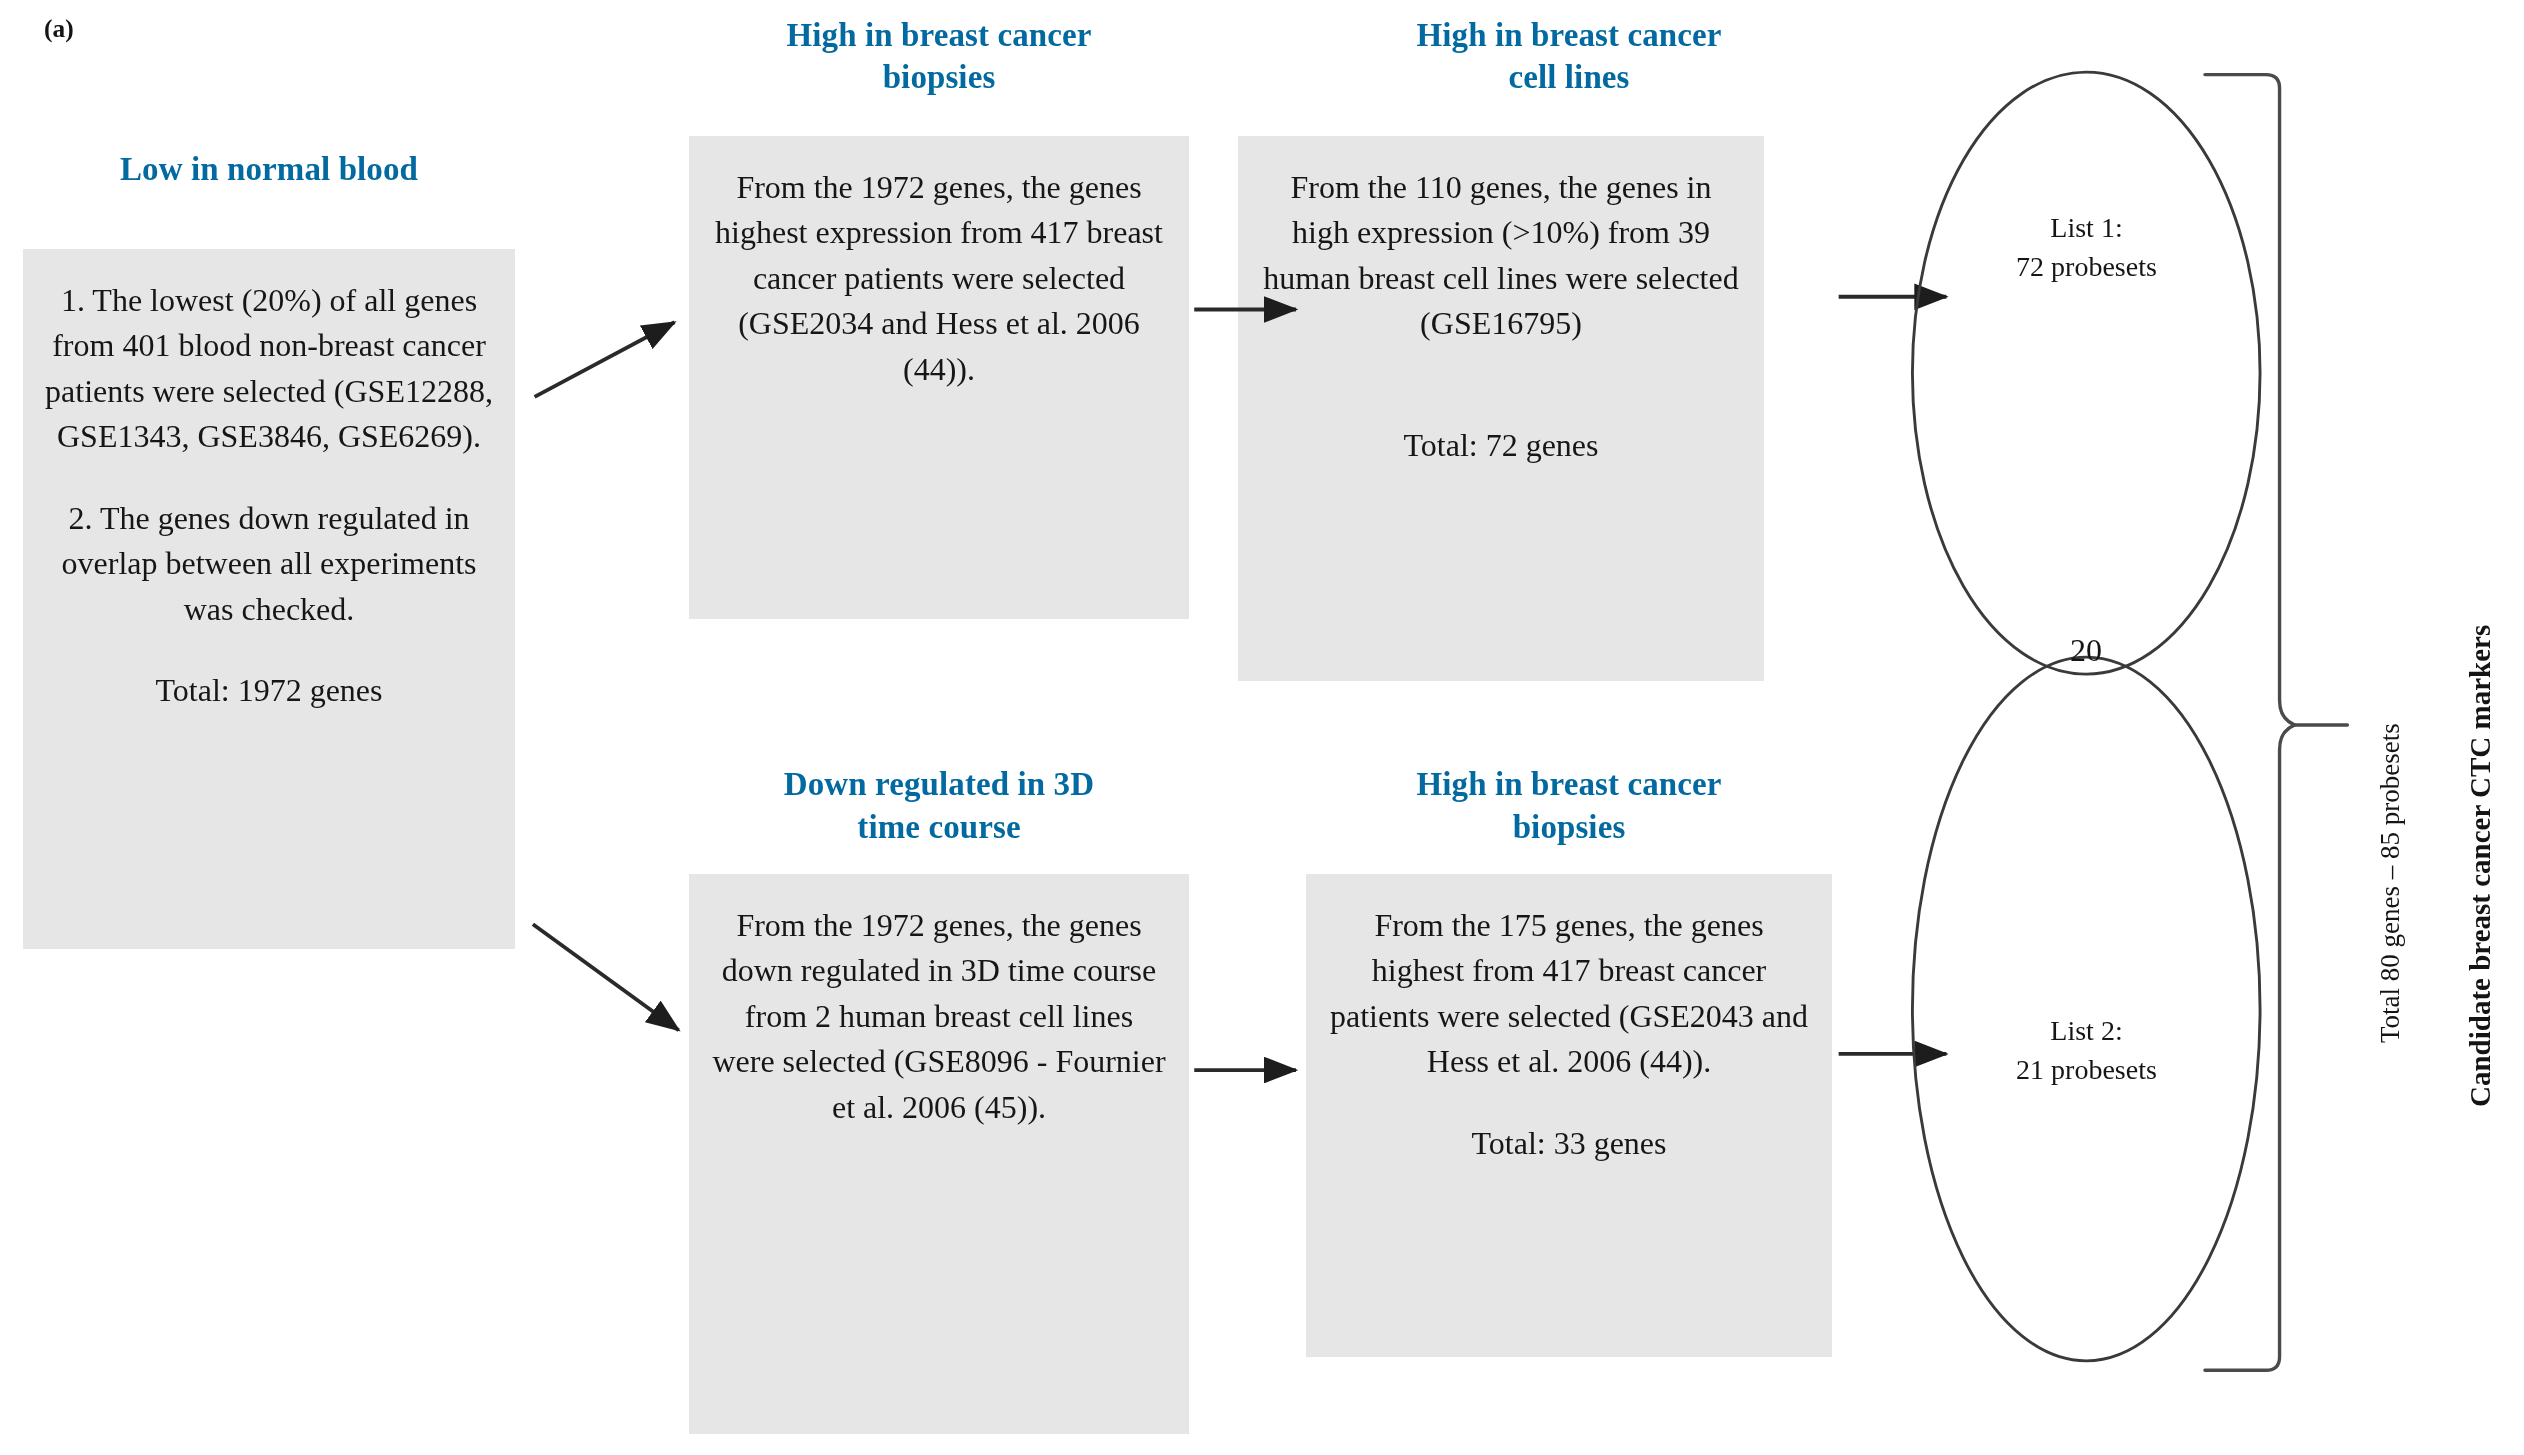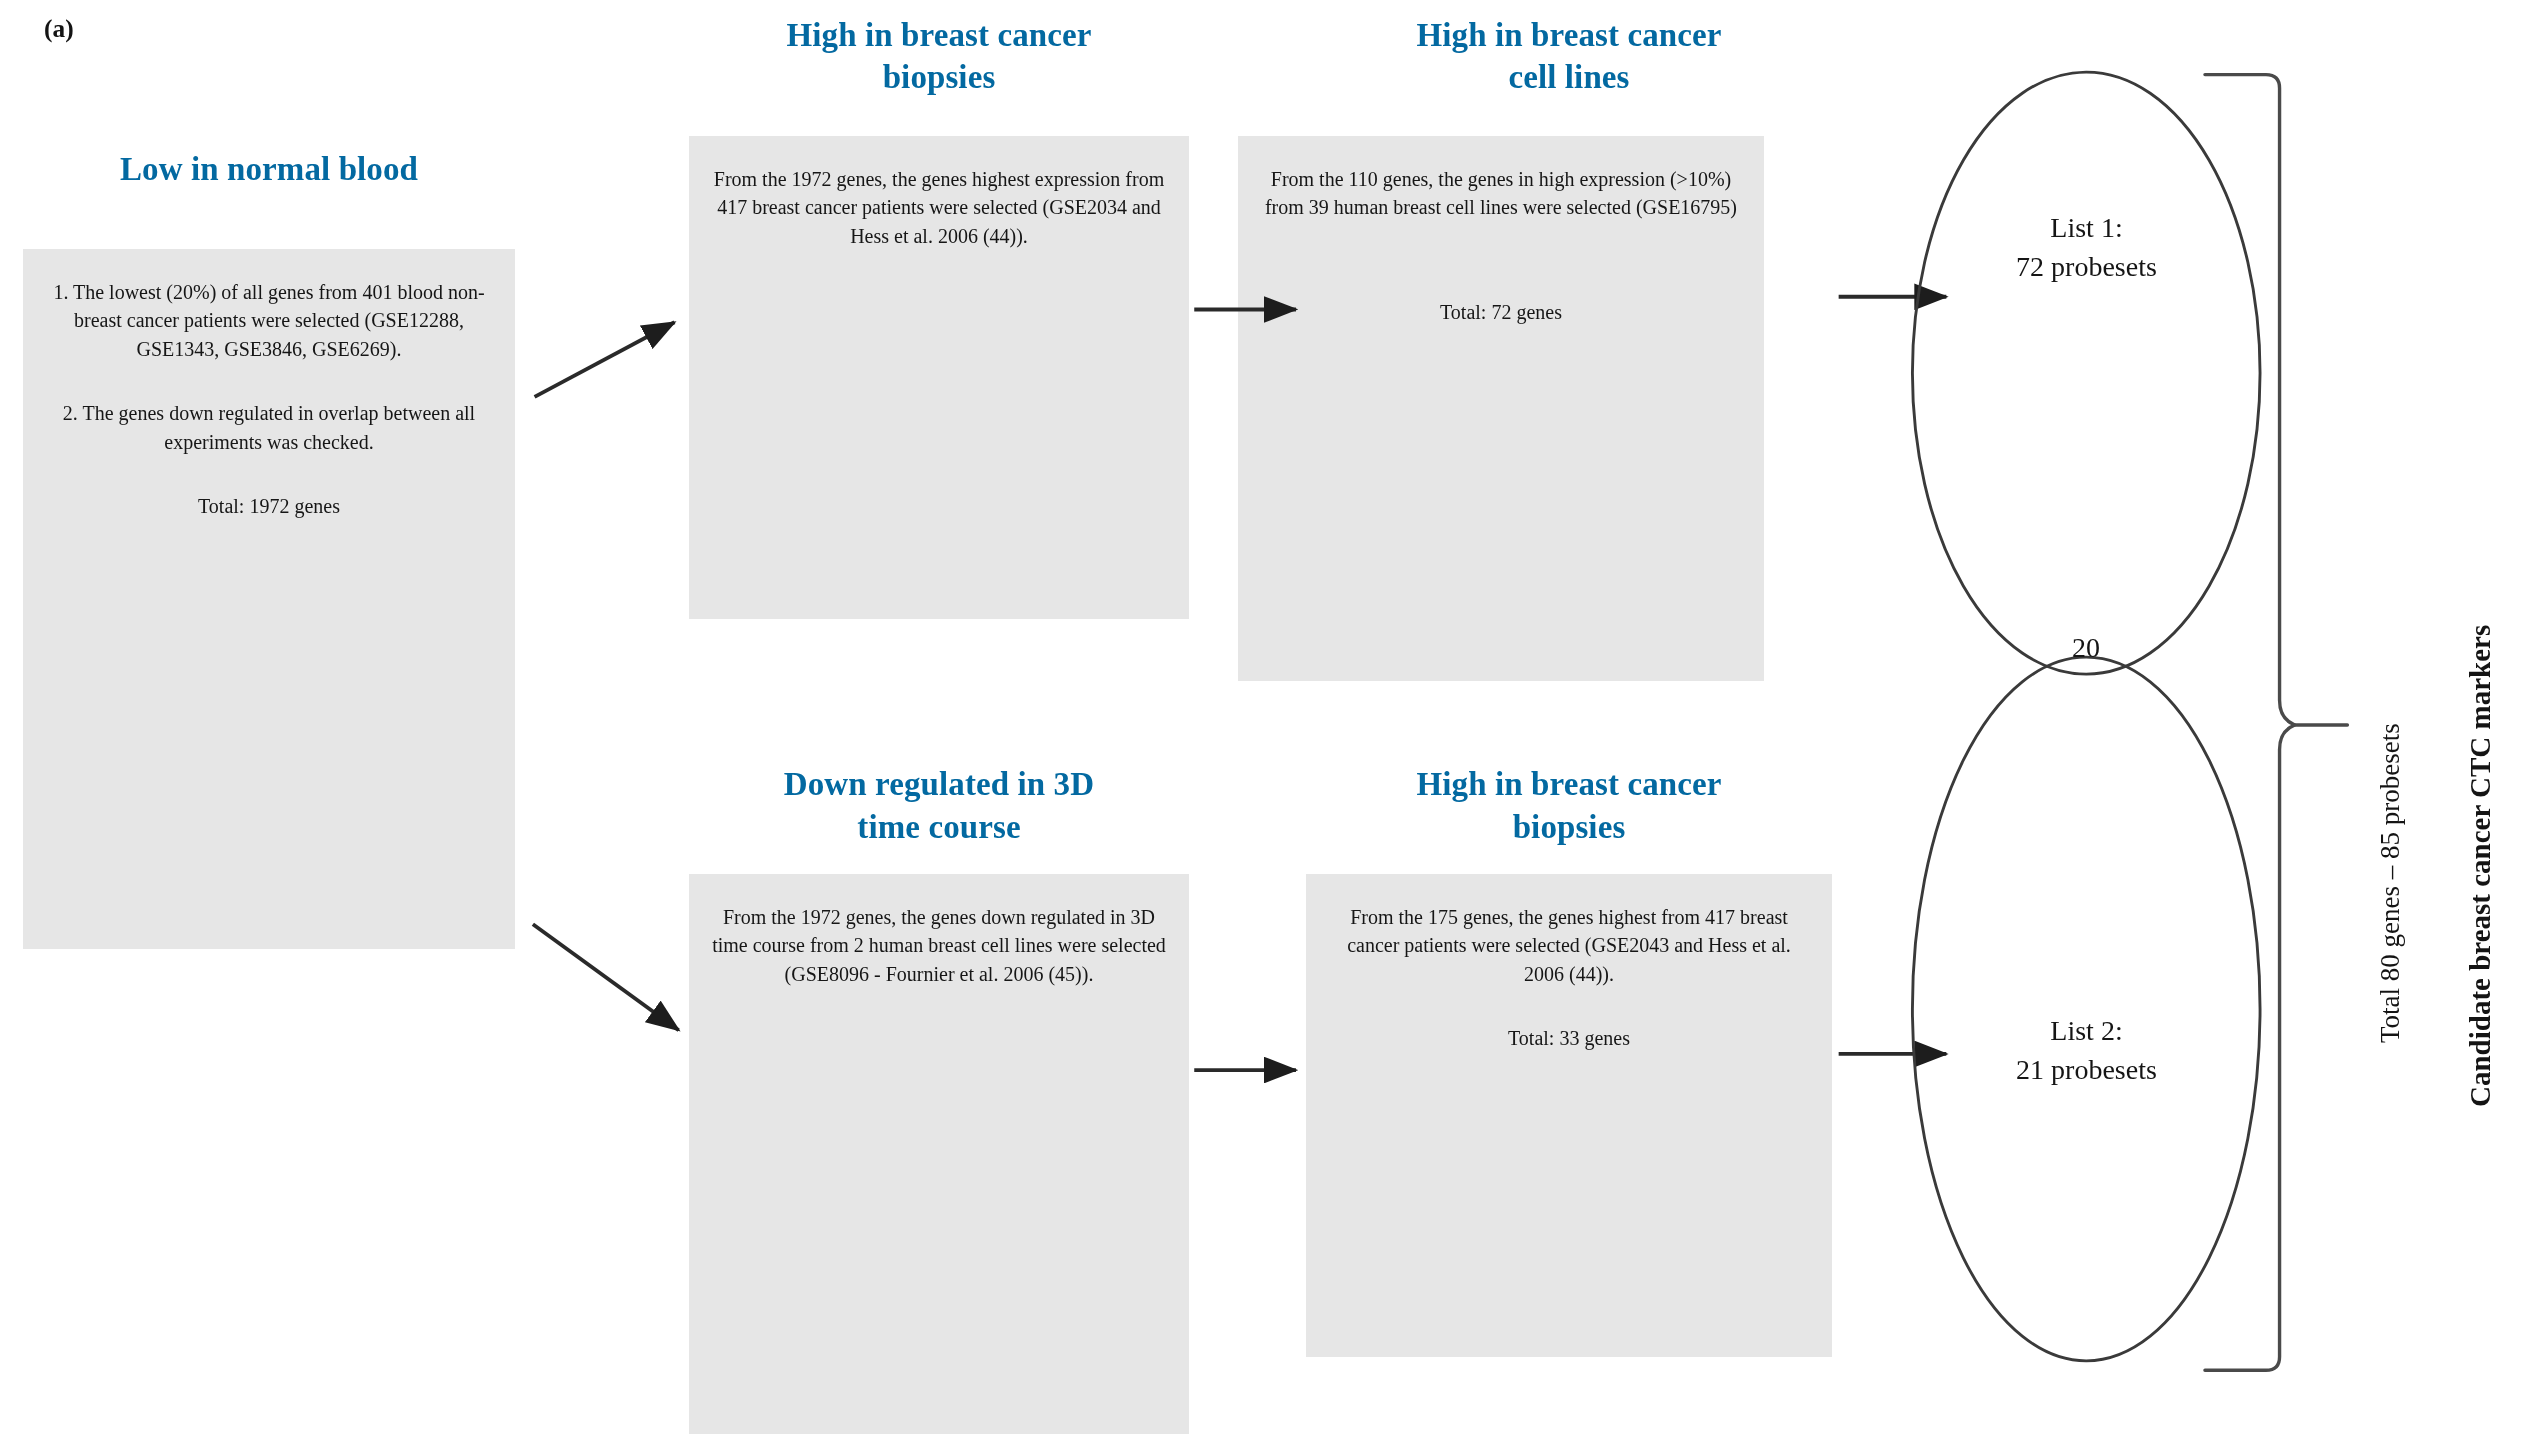--- a/index.html
+++ b/index.html
@@ -44,21 +44,21 @@
     display: flex;
     flex-direction: column;
     align-items: center;
     justify-content: flex-start;
     padding: 29px 22px 22px 22px;
   }
   .proc-body,
   .proc-total {
     width: 100%;
     text-align: center;
-    font-size: 20px;
+    font-size: 32px;
     line-height: 1.42;
     color: #161616;
   }
   .proc-total { margin-top: 36px; }
 
   
   #vector-layer {
     position: absolute;
     left: 0;
     top: 0;
@@ -71,21 +71,21 @@
   .venn-label {
     position: absolute;
     text-align: center;
     font-size: 28px;
     line-height: 1.40;
     color: #151515;
   }
   .venn-overlap {
     position: absolute;
     text-align: center;
-    font-size: 28px;
+    font-size: 32px;
     color: #151515;
   }
 
   
   .side-caption {
     position: absolute;
     transform-origin: left top;
     transform: rotate(-90deg);
     white-space: nowrap;
     font-size: 27px;

